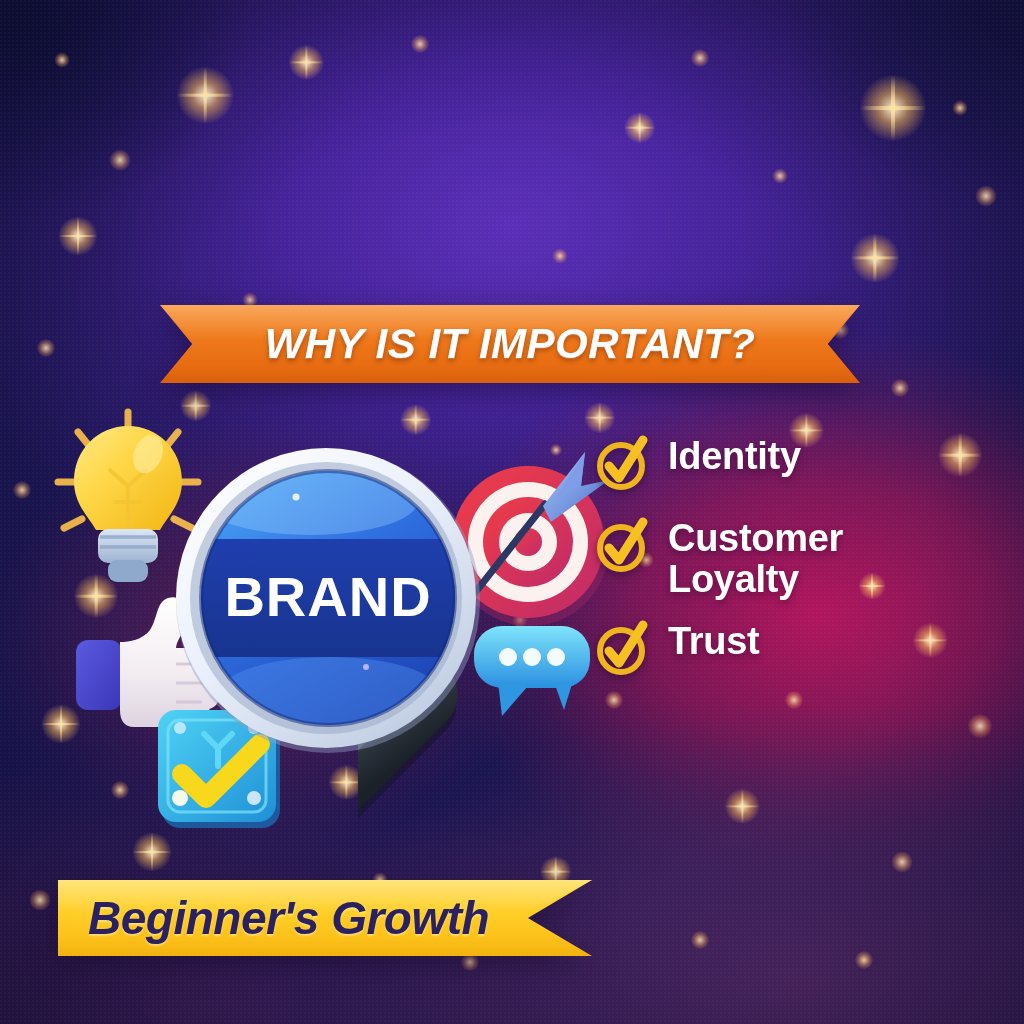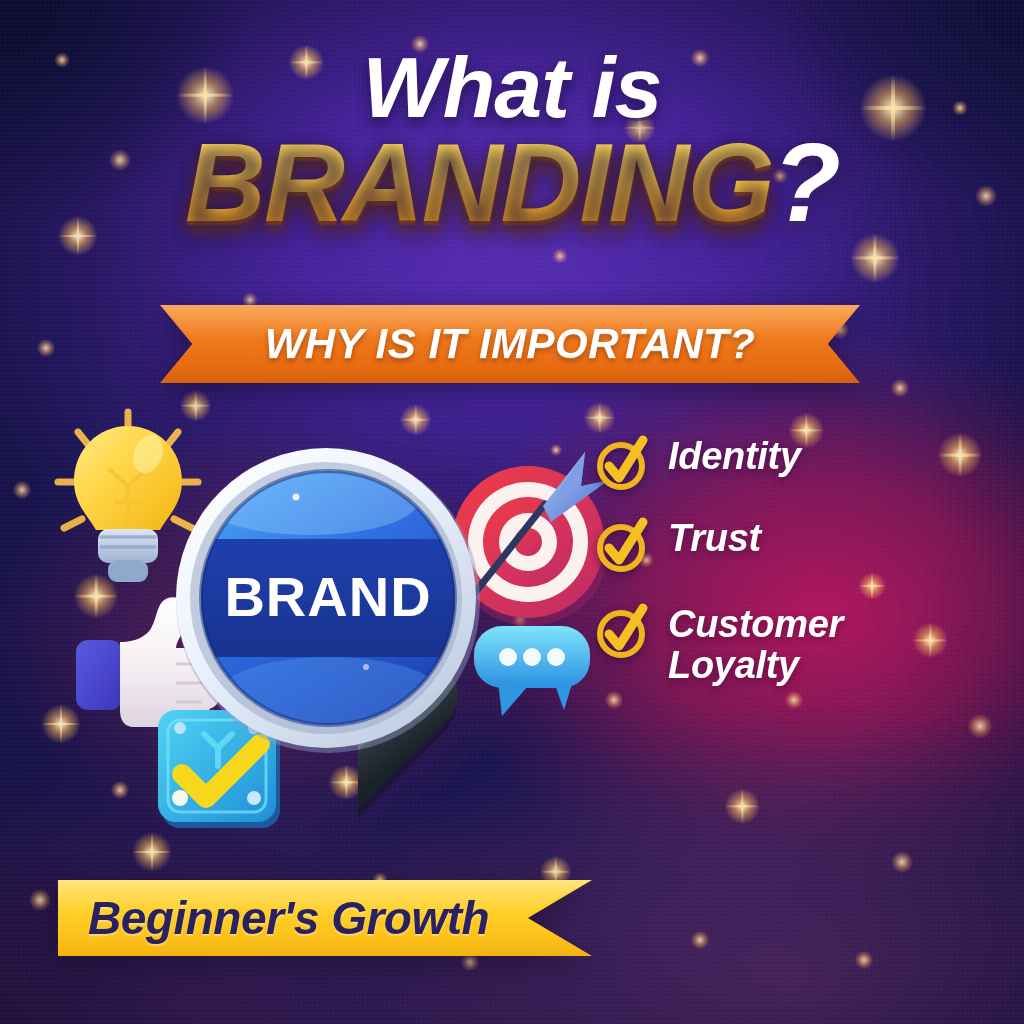--- a/index.html
+++ b/index.html
@@ -214,21 +214,20 @@
     position: absolute;
     left: 596px;
     top: 436px;
     width: 420px;
     z-index: 20;
   }
   .check-item {
     display: flex;
     align-items: flex-start;
     margin-bottom: 26px;
-    font-style: italic;
   }
   .check-icon {
     position: relative;
     flex: 0 0 auto;
     width: 54px;
     height: 54px;
     margin-right: 18px;
     margin-top: 2px;
     filter: drop-shadow(0 3px 4px rgba(30,8,46,.55));
   }
@@ -390,24 +389,20 @@
       <div class="dot-star" style="left: 864px; top: 960px; width: 18px; height: 18px;"></div>
       <div class="dot-star" style="left: 380px; top: 880px; width: 15px; height: 15px;"></div>
       <div class="dot-star" style="left: 646px; top: 560px; width: 15px; height: 15px;"></div>
       <div class="dot-star" style="left: 22px; top: 490px; width: 18px; height: 18px;"></div>
       <div class="dot-star" style="left: 436px; top: 340px; width: 15px; height: 15px;"></div>
       <div class="dot-star" style="left: 900px; top: 388px; width: 18px; height: 18px;"></div>
       <div class="dot-star" style="left: 556px; top: 450px; width: 12px; height: 12px;"></div>
       <div class="dot-star" style="left: 780px; top: 176px; width: 15px; height: 15px;"></div>
     </div>
 
-  <div class="title-block">
-    <div class="title-line1">What is</div>
-    <div class="title-line2"><span class="title-brand">BRANDING</span><span class="title-qmark">?</span></div>
-  </div>
 
   <div class="ribbon-orange-wrap">
     <div class="ribbon-orange-shape"></div>
     <div class="ribbon-orange-gloss"></div>
     <div class="ribbon-orange-text">WHY IS IT IMPORTANT?</div>
   </div>
 
   <div class="illustration">
 
     <svg class="ill-piece" style="left:28px; top:6px; width:160px; height:190px;" viewBox="0 0 160 190">
@@ -571,40 +566,40 @@
     <div class="check-item">
       <div class="check-icon">
         <svg viewBox="0 0 54 54" style="width:100%;height:100%;overflow:visible;">
           <circle cx="25" cy="28" r="21" fill="none" stroke="#f0b41e" stroke-width="6"></circle>
           <path d="M13 28 L23 40 L47 2" stroke="#f6c022" stroke-width="9" fill="none" stroke-linecap="round" stroke-linejoin="round"></path>
         </svg>
       </div>
       <div class="check-label">Identity</div>
     </div>
 
+    <div class="check-item" style="margin-bottom:22px;">
+      <div class="check-icon">
+        <svg viewBox="0 0 54 54" style="width:100%;height:100%;overflow:visible;">
+          <circle cx="25" cy="28" r="21" fill="none" stroke="#f0b41e" stroke-width="6"></circle>
+          <path d="M13 28 L23 40 L47 2" stroke="#f6c022" stroke-width="9" fill="none" stroke-linecap="round" stroke-linejoin="round"></path>
+        </svg>
+      </div>
+      <div class="check-label" style="max-width:250px;">Customer Loyalty</div>
+    </div>
+
     <div class="check-item" style="margin-bottom:30px;">
       <div class="check-icon">
         <svg viewBox="0 0 54 54" style="width:100%;height:100%;overflow:visible;">
           <circle cx="25" cy="28" r="21" fill="none" stroke="#f0b41e" stroke-width="6"></circle>
           <path d="M13 28 L23 40 L47 2" stroke="#f6c022" stroke-width="9" fill="none" stroke-linecap="round" stroke-linejoin="round"></path>
         </svg>
       </div>
       <div class="check-label">Trust</div>
     </div>
 
-    <div class="check-item" style="margin-bottom:22px;">
-      <div class="check-icon">
-        <svg viewBox="0 0 54 54" style="width:100%;height:100%;overflow:visible;">
-          <circle cx="25" cy="28" r="21" fill="none" stroke="#f0b41e" stroke-width="6"></circle>
-          <path d="M13 28 L23 40 L47 2" stroke="#f6c022" stroke-width="9" fill="none" stroke-linecap="round" stroke-linejoin="round"></path>
-        </svg>
-      </div>
-      <div class="check-label" style="max-width:250px;">Customer Loyalty</div>
-    </div>
-
 
   </div>
 
   <div class="ribbon-yellow-wrap">
     <div class="ribbon-yellow-shape"></div>
     <div class="ribbon-yellow-gloss"></div>
     <div class="ribbon-yellow-text">Beginner's Growth</div>
   </div>
 
 </div>

